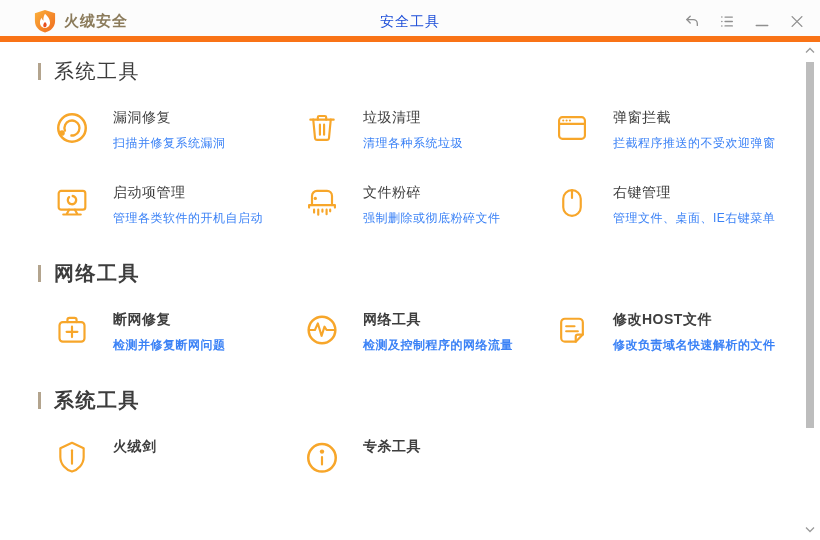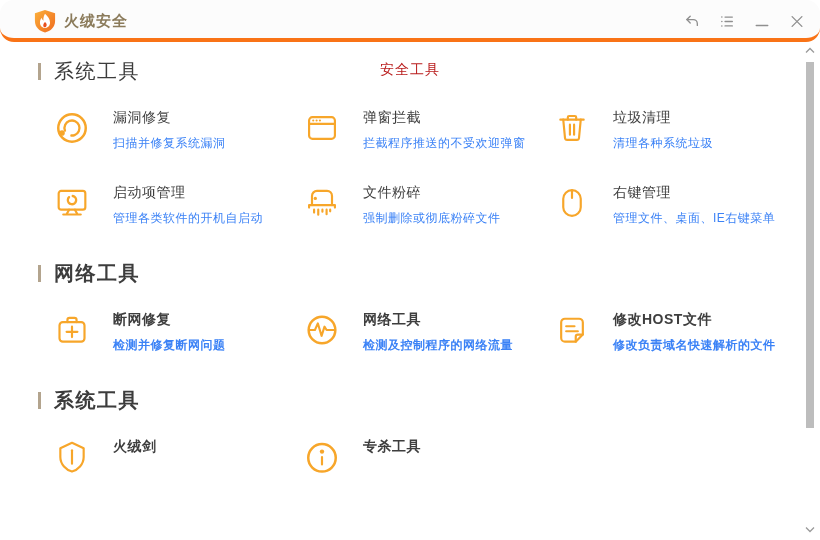--- a/index.html
+++ b/index.html
@@ -1,25 +1,25 @@
 <!DOCTYPE html>
 <html><head>
 <meta charset="utf-8">
 <style>
   * { margin:0; padding:0; box-sizing:border-box; }
   html,body { width:820px; height:540px; overflow:hidden; background:#fff;
     font-family:"Liberation Sans","DejaVu Sans",sans-serif; }
   .window { position:relative; width:820px; height:540px; background:#fff; }
 
   
-  .titlebar { position:relative; height:42px; background:#fcfcfc; border-bottom:4px solid #f97316;border-radius:14px; }
+  .titlebar { position:relative; height:42px; background:#fcfcfc; border-bottom:6px solid #f97316; }
   .logo { position:absolute; left:34px; top:0; height:42px; display:flex; align-items:center; gap:8px; }
   .logo-text { font-size:15px; font-weight:bold; color:#8B7B5B; letter-spacing:1px; }
   .window-title { position:absolute; left:0; right:0; top:0; height:32px; line-height:42px;
-    text-align:center; font-size:14px; color:#b91c1c; letter-spacing:1px;margin-top:48px; }
+    text-align:center; font-size:14px; color:#1d4ed8; letter-spacing:1px; }
   .tb-actions { position:absolute; right:15px; top:0; height:42px; display:flex; align-items:center; gap:19px; }
   .tb-btn { width:16px; height:16px; display:flex; align-items:center; justify-content:center; cursor:pointer; }
 
   
   .content { padding-left:38px; }
   .section-header { display:flex; align-items:center; height:20px; }
   .section-bar { width:3px; height:17px; background:#B3A48E; margin-right:13px; }
   .section-title { font-size:20px; color:#3C3C3C; letter-spacing:1.5px; }
   .section:first-child .section-header { margin-top:19px; }
   .section + .section { margin-top:40px;font-weight:bold; }
@@ -108,42 +108,42 @@
           </svg>
           <div>
             <div class="tool-name">漏洞修复</div>
             <div class="tool-desc">扫描并修复系统漏洞</div>
           </div>
         </div>
 
 
         <div class="tool">
           <svg class="stroke-ic tool-icon" viewBox="0 0 48 48">
+            <path d="M10 14 H38"></path>
+            <path d="M19 14 V11.2 a1.6 1.6 0 0 1 1.6 -1.6 h6.8 a1.6 1.6 0 0 1 1.6 1.6 V14"></path>
+            <path d="M13.5 14 L15.6 36 a2.6 2.6 0 0 0 2.6 2.3 h11.6 a2.6 2.6 0 0 0 2.6 -2.3 L34.5 14"></path>
+            <path d="M21.5 20 V32 M26.5 20 V32"></path>
+          </svg>
+          <div>
+            <div class="tool-name">垃圾清理</div>
+            <div class="tool-desc">清理各种系统垃圾</div>
+          </div>
+        </div>
+
+        <div class="tool">
+          <svg class="stroke-ic tool-icon" viewBox="0 0 48 48">
             <rect x="8.5" y="11" width="31" height="26" rx="4"></rect>
             <path d="M8.5 19 H39.5"></path>
             <circle class="fillp" cx="13.5" cy="15" r="1.3"></circle>
             <circle class="fillp" cx="17.5" cy="15" r="1.3"></circle>
             <circle class="fillp" cx="21.5" cy="15" r="1.3"></circle>
           </svg>
           <div>
             <div class="tool-name">弹窗拦截</div>
             <div class="tool-desc">拦截程序推送的不受欢迎弹窗</div>
-          </div>
-        </div>
-
-        <div class="tool">
-          <svg class="stroke-ic tool-icon" viewBox="0 0 48 48">
-            <path d="M10 14 H38"></path>
-            <path d="M19 14 V11.2 a1.6 1.6 0 0 1 1.6 -1.6 h6.8 a1.6 1.6 0 0 1 1.6 1.6 V14"></path>
-            <path d="M13.5 14 L15.6 36 a2.6 2.6 0 0 0 2.6 2.3 h11.6 a2.6 2.6 0 0 0 2.6 -2.3 L34.5 14"></path>
-            <path d="M21.5 20 V32 M26.5 20 V32"></path>
-          </svg>
-          <div>
-            <div class="tool-name">垃圾清理</div>
-            <div class="tool-desc">清理各种系统垃圾</div>
           </div>
         </div>
 
         <div class="tool">
           <svg class="stroke-ic tool-icon" viewBox="0 0 48 48">
             <rect x="8" y="9.5" width="32" height="22.5" rx="3"></rect>
             <circle cx="24" cy="20.5" r="5" stroke-width="2.8" stroke-dasharray="26 5.4" transform="rotate(-80 24 20.5)"></circle>
             <path d="M20.5 32 L17.5 37.5 M27.5 32 L30.5 37.5 M13.5 37.8 H34.5"></path>
           </svg>
           <div>

